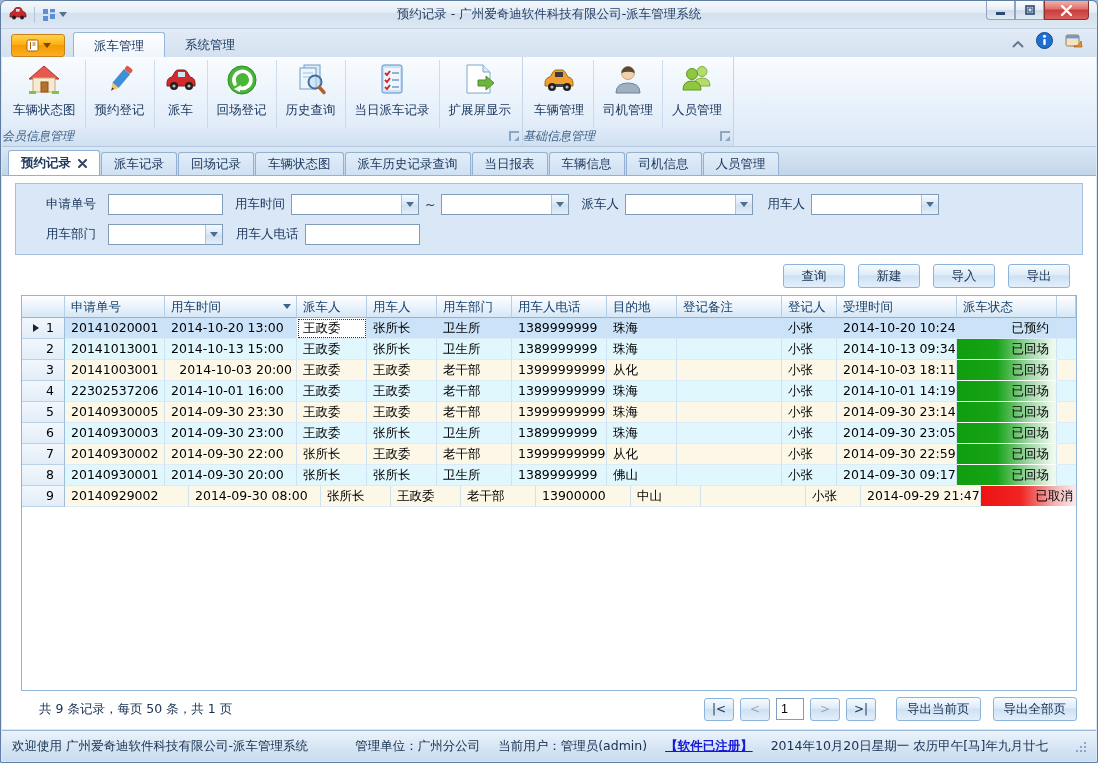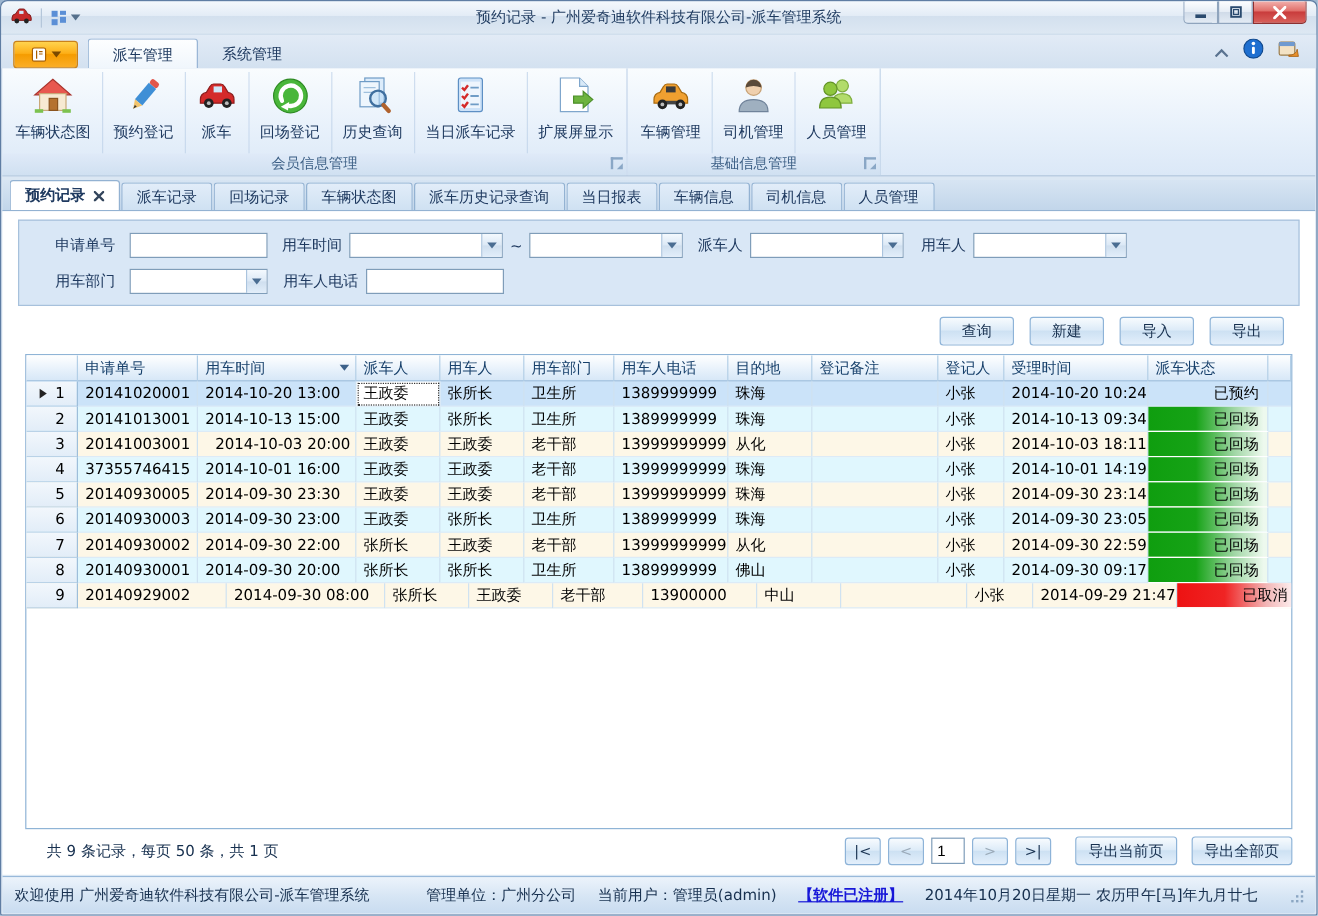--- a/index.html
+++ b/index.html
@@ -32,22 +32,22 @@
   .tabrow-right { margin-left:auto; display:flex; align-items:center; gap:12px; padding:0 14px 4px 0; }
 
   
   .ribbon { position:absolute; top:56px; left:1px; right:1px; height:90px;
     background:linear-gradient(#f9fcfe,#e8f1fb 55%,#dbe8f7); border-bottom:1px solid #b3c8de; display:flex; }
   .rgroup { display:flex; flex-direction:column; border-right:1px solid #c3d5e9; }
   .rbuttons { flex:1; display:flex; align-items:stretch; padding:3px 2px 0 2px; }
   .rbtn { padding:3px 9px 2px; display:flex; flex-direction:column; align-items:center; justify-content:flex-start; gap:2px;
     font-size:12.5px; color:#1f3a60; border-right:1px solid rgba(190,210,232,.7); white-space:nowrap; }
   .rbtn:last-child { border-right:none; }
-  .rgroup-label { height:18px; line-height:17px; text-align:center; font-size:12px; color:#3c5f85; position:relative;
-    background:linear-gradient(#dfeaf8,#d0e0f1); }
+  .rgroup-label { height:18px; line-height:17px; font-size:12px; color:#3c5f85; position:relative;
+    background:linear-gradient(#dfeaf8,#d0e0f1);font-style:italic; }
   .launcher { position:absolute; right:3px; top:3px; width:10px; height:10px; border-left:2px solid #8aa7c6; border-top:2px solid #8aa7c6; }
   .launcher:after { content:""; position:absolute; right:0; bottom:0; width:0; height:0; border-left:5px solid transparent; border-bottom:5px solid #8aa7c6; }
 
   
   .docbar { position:absolute; top:149px; left:1px; right:1px; height:26px;
     background:linear-gradient(#d7e5f3,#c2d6ea); display:flex; align-items:flex-end; padding-left:6px;
     border-bottom:1px solid #93b2d2; }
   .dtab { height:23px; display:flex; align-items:center; gap:7px; padding:0 12px; font-size:12.5px; color:#1f3a60;
     background:linear-gradient(#e2edf9,#cfe1f2); border:1px solid #93b2d2; border-bottom:none;
     border-radius:3px 3px 0 0; margin-right:1px; }
@@ -451,21 +451,21 @@
             <div class="gc" style="width: 105px;"></div>
             <div class="gc" style="width: 55px;">小张</div>
             <div class="gc" style="width: 120px;">2014-10-03 18:11</div>
             <div class="gc status st-green" style="width: 100px;">已回场</div>
             <div class="gc" style="width: 0px; flex: 1 1 0%; border-right: none;"></div>
           </div>
           <div class="grow cyan">
             <div class="gc ind" style="width: 43px;">
               <span class="num">4</span>
             </div>
-            <div class="gc" style="width: 100px;">37355746415</div>
+            <div class="gc" style="width: 100px;">22302537206</div>
             <div class="gc" style="width: 132px;">2014-10-01 16:00</div>
             <div class="gc" style="width: 70px;">王政委</div>
             <div class="gc" style="width: 70px;">王政委</div>
             <div class="gc" style="width: 75px;">老干部</div>
             <div class="gc" style="width: 95px;">13999999999</div>
             <div class="gc" style="width: 70px;">珠海</div>
             <div class="gc" style="width: 105px;"></div>
             <div class="gc" style="width: 55px;">小张</div>
             <div class="gc" style="width: 120px;">2014-10-01 14:19</div>
             <div class="gc status st-green" style="width: 100px;">已回场</div>

